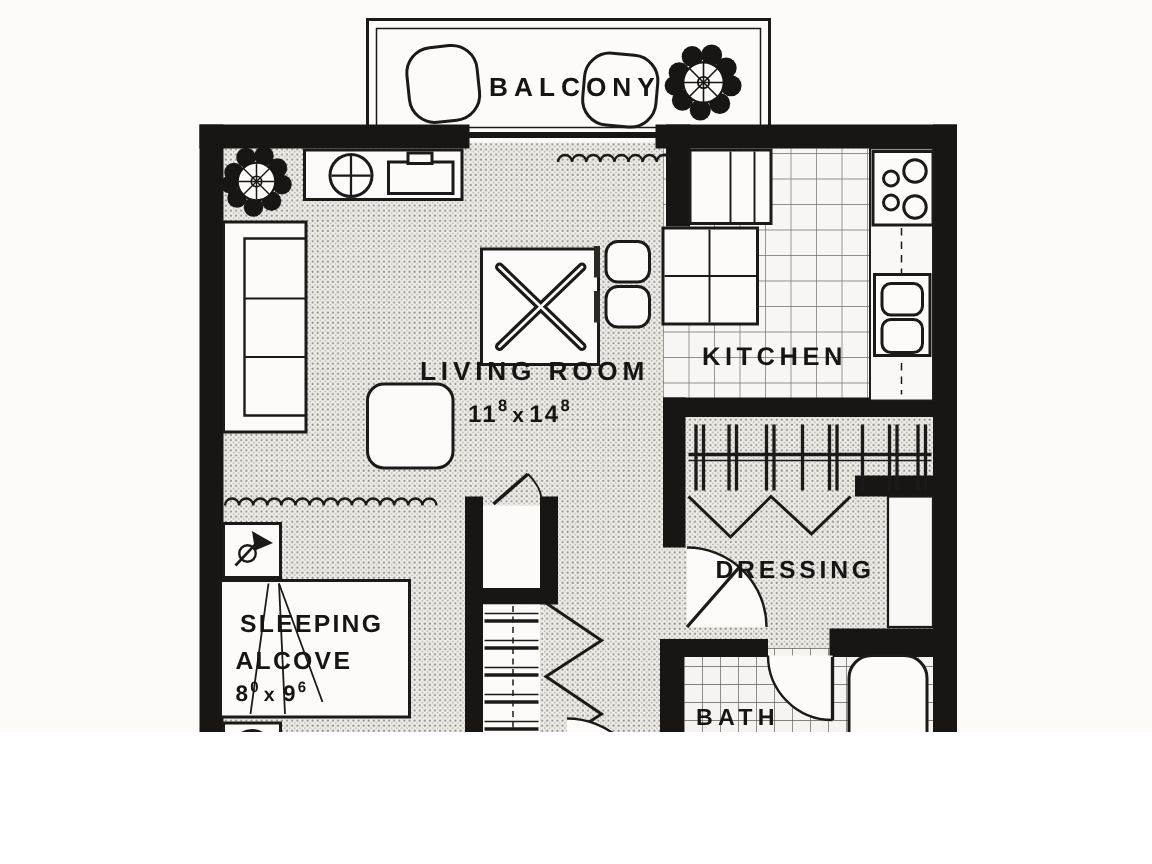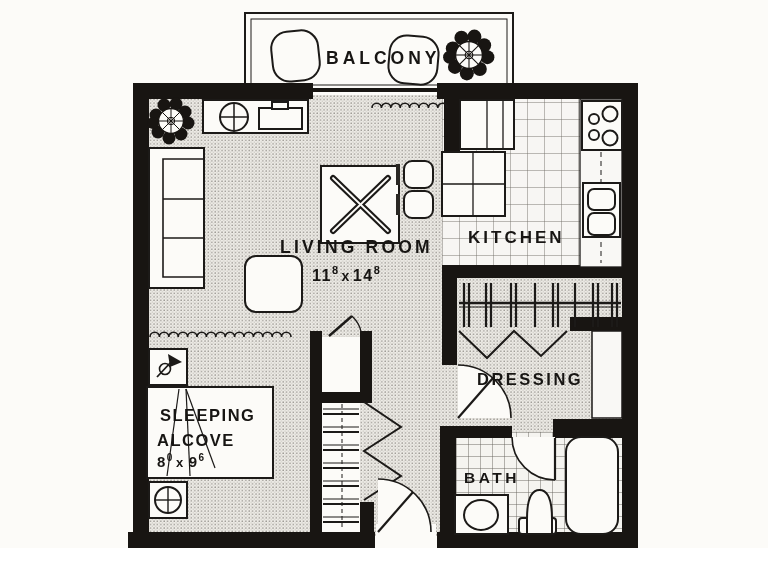--- a/index.html
+++ b/index.html
@@ -1,16 +1,16 @@
 <!DOCTYPE html>
 <html><head>
 <meta charset="utf-8">
 <style>
   html,body{margin:0;padding:0;background:#ffffff;}
-  .stage{position:relative;width:768px;height:548px;background:#fcfbf8;overflow:hidden;}
+  .stage{position:relative;width:768px;height:488px;background:#fcfbf8;overflow:hidden;}
   svg{display:block;}
   .wall{fill:#181512;stroke:none;}
   .furn{fill:#fcfbf8;stroke:#1c1a18;stroke-width:2;}
   .ln{stroke:#1c1a18;fill:none;}
   .white{fill:#fcfbf8;stroke:none;}
   .label{font-family:"Liberation Sans","DejaVu Sans",sans-serif;font-weight:700;fill:#171513;}
 </style>
 </head>
 <body>
 

